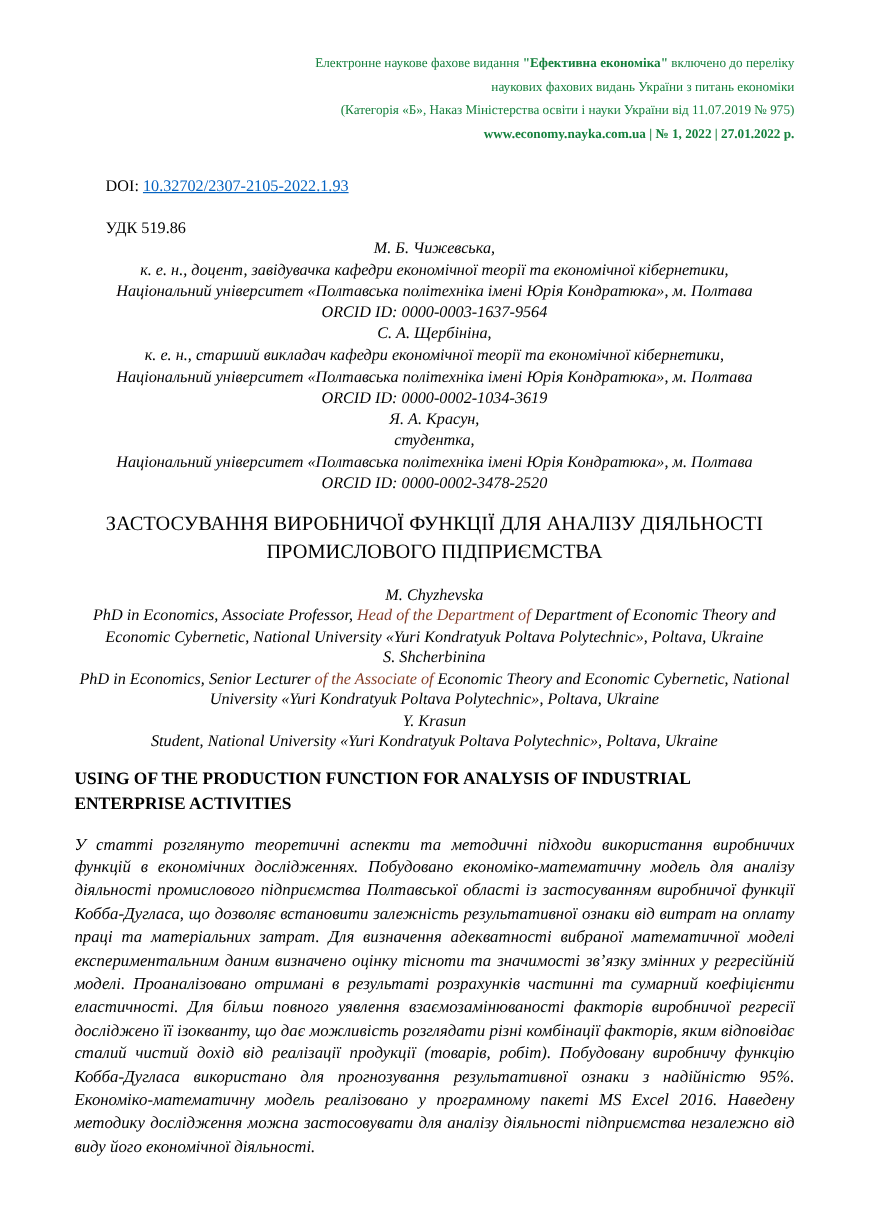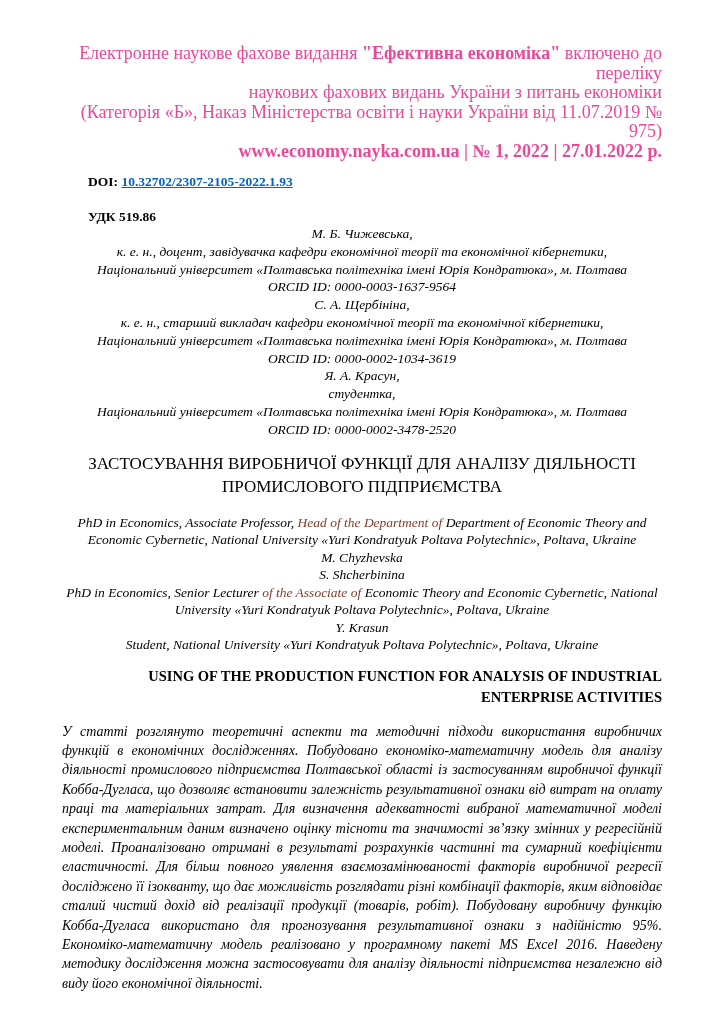--- a/index.html
+++ b/index.html
@@ -15,33 +15,32 @@
     margin: 0 auto;
     padding: 44px 62px 20px 62px;
     background: #ffffff;
     color: #000000;
     font-family: "Liberation Serif", "DejaVu Serif", serif;
     overflow: hidden;
   }
   
   .journal-header {
     text-align: right;
-    font-size: 18px;
+    font-size: 11px;
     line-height: 19.5px;
-    color: #ec4899;
+    color: #15803d;
   }
   .journal-header .bold { font-weight: bold; }
   .journal-header .issue-line { font-weight: bold; }
   
   .doc-meta {
-    margin-top: 12px;
+    margin-top: 24px;
     padding-left: 26px;
     font-size: 13.5px;
     line-height: 17px;
-    font-weight: bold;
   }
   .udk-line { margin-top: 18px; }
   .doi-link {
     color: var(--link, #0563C1);
     text-decoration: underline;
     cursor: pointer;
   }
   
   .authors-uk {
     text-align: center;
@@ -61,21 +60,21 @@
   .authors-en {
     margin-top: 16px;
     text-align: center;
     font-style: italic;
     font-size: 13.5px;
     line-height: 17.5px;
   }
   .accent-text { color: var(--accent, #833C28); }
   
   .title-en {
-    text-align: right;
+    text-align: left;
     font-weight: bold;
     font-size: 14.5px;
     line-height: 21px;
   }
   
   .abstract-uk {
     margin-top: 14px;
     text-align: justify;
     font-weight: normal;
     font-style: italic;
@@ -111,22 +110,22 @@
     <div>ORCID ID: 0000-0002-1034-3619</div>
     <div>Я. А. Красун,</div>
     <div>студентка,</div>
     <div>Національний університет «Полтавська політехніка імені Юрія Кондратюка», м. Полтава</div>
     <div>ORCID ID: 0000-0002-3478-2520</div>
   </div>
 
   <h1 class="title-uk" style="margin-bottom:0;">ЗАСТОСУВАННЯ ВИРОБНИЧОЇ ФУНКЦІЇ ДЛЯ АНАЛІЗУ ДІЯЛЬНОСТІ ПРОМИСЛОВОГО ПІДПРИЄМСТВА</h1>
 
   <div class="authors-en">
+    <div>M. Chyzhevska</div>
     <div><span>PhD in Economics, Associate Professor, </span><span class="accent-text">Head of the Department of</span><span> Department of Economic Theory and Economic Cybernetic, National University «Yuri Kondratyuk Poltava Polytechnic», Poltava, Ukraine</span></div>
-    <div>M. Chyzhevska</div>
     <div>S. Shcherbinina</div>
     <div><span>PhD in Economics, Senior Lecturer </span><span class="accent-text">of the Associate of</span><span> Economic Theory and Economic Cybernetic, National University «Yuri Kondratyuk Poltava Polytechnic», Poltava, Ukraine</span></div>
     <div>Y. Krasun</div>
     <div>Student, National University «Yuri Kondratyuk Poltava Polytechnic», Poltava, Ukraine</div>
   </div>
 
   <h2 class="title-en" style="margin-bottom:0;">USING OF THE PRODUCTION FUNCTION FOR ANALYSIS OF INDUSTRIAL ENTERPRISE ACTIVITIES</h2>
 
   <p class="abstract-uk" style="margin-bottom:0;">У статті розглянуто теоретичні аспекти та методичні підходи використання виробничих функцій в економічних дослідженнях. Побудовано економіко-математичну модель для аналізу діяльності промислового підприємства Полтавської області із застосуванням виробничої функції Кобба-Дугласа, що дозволяє встановити залежність результативної ознаки від витрат на оплату праці та матеріальних затрат. Для визначення адекватності вибраної математичної моделі експериментальним даним визначено оцінку тісноти та значимості зв’язку змінних у регресійній моделі. Проаналізовано отримані в результаті розрахунків частинні та сумарний коефіцієнти еластичності. Для більш повного уявлення взаємозамінюваності факторів виробничої регресії досліджено її ізокванту, що дає можливість розглядати різні комбінації факторів, яким відповідає сталий чистий дохід від реалізації продукції (товарів, робіт). Побудовану виробничу функцію Кобба-Дугласа використано для прогнозування результативної ознаки з надійністю 95%. Економіко-математичну модель реалізовано у програмному пакеті MS Excel 2016. Наведену методику дослідження можна застосовувати для аналізу діяльності підприємства незалежно від виду його економічної діяльності.</p>
 

